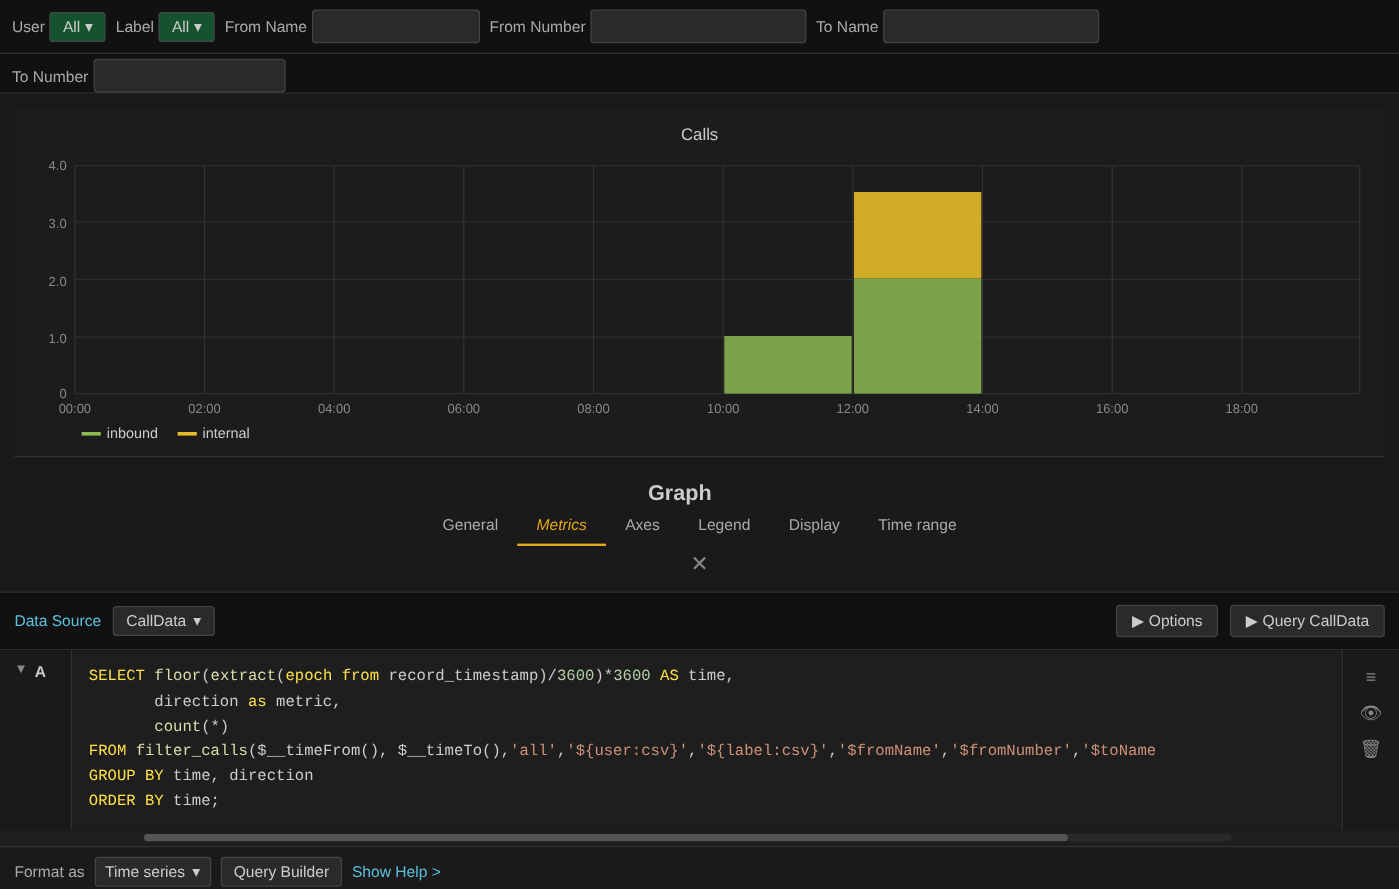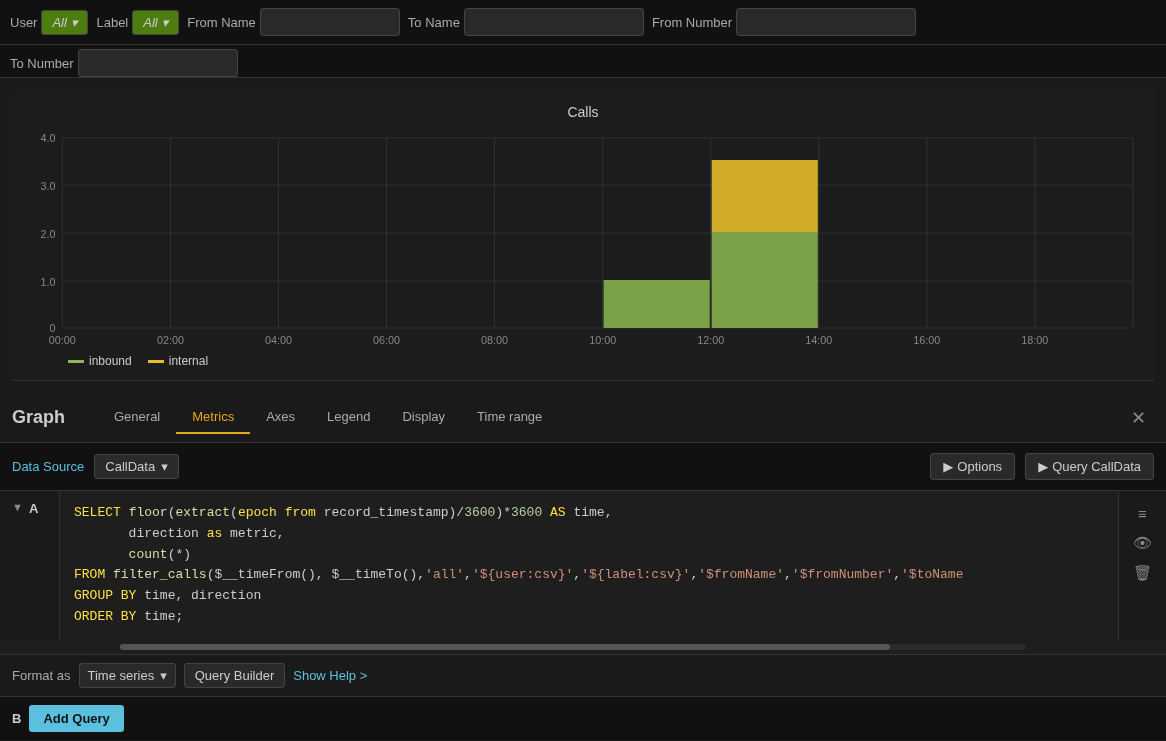--- a/index.html
+++ b/index.html
@@ -26,31 +26,30 @@
       display: flex;
       align-items: center;
       gap: 4px;
     }
     .filter-label {
       color: #aaa;
       font-size: 13px;
       white-space: nowrap;
     }
     .filter-btn {
-      background: #4d7c0f;
+      background: #14532d;
       border: 1px solid #444;
       color: #ccc;
       padding: 4px 10px;
       border-radius: 3px;
       cursor: pointer;
       font-size: 13px;
       display: flex;
       align-items: center;
       gap: 4px;
-      font-style: italic;
     }
     .filter-input {
       background: #2a2a2a;
       border: 1px solid #444;
       color: #ccc;
       padding: 4px 8px;
       border-radius: 3px;
       font-size: 13px;
       width: 140px;
       height: 28px;
@@ -109,20 +108,21 @@
       height: 3px;
       display: inline-block;
     }
     .graph-header {
       display: flex;
       align-items: center;
       padding: 8px 12px;
       background: #1a1a1a;
       border-bottom: 1px solid #333;
       gap: 0;
+      flex-direction: column;
     }
     .graph-title {
       color: #ccc;
       font-size: 18px;
       font-weight: bold;
       margin-right: 16px;
       min-width: 70px;
     }
     .tab-list {
       display: flex;
@@ -133,20 +133,21 @@
     .tab-item {
       padding: 8px 16px;
       color: #aaa;
       cursor: pointer;
       font-size: 13px;
       border-bottom: 2px solid transparent;
     }
     .tab-item.active {
       color: #e6a817;
       border-bottom: 2px solid #e6a817;
+      font-style: italic;
     }
     .close-btn {
       background: none;
       border: none;
       color: #888;
       font-size: 18px;
       cursor: pointer;
       padding: 4px 8px;
     }
 
@@ -352,25 +353,25 @@
     <button class="filter-btn">
       <span>All</span>
       <span>▾</span>
     </button>
   </div>
   <div class="filter-item">
     <span class="filter-label">From Name</span>
     <input class="filter-input" type="text" value="" style="">
   </div>
   <div class="filter-item">
+    <span class="filter-label">From Number</span>
+    <input class="filter-input filter-input-wide" type="text" value="" style="">
+  </div>
+  <div class="filter-item">
     <span class="filter-label">To Name</span>
-    <input class="filter-input filter-input-wide" type="text" value="" style="">
-  </div>
-  <div class="filter-item">
-    <span class="filter-label">From Number</span>
     <input class="filter-input filter-input-wide" type="text" value="" style="">
   </div>
 </div>
 
 <div class="filter-bar-row2">
   <div class="filter-item">
     <span class="filter-label">To Number</span>
     <input class="filter-input" style="width: 160px;" type="text" value="">
   </div>
 </div>

